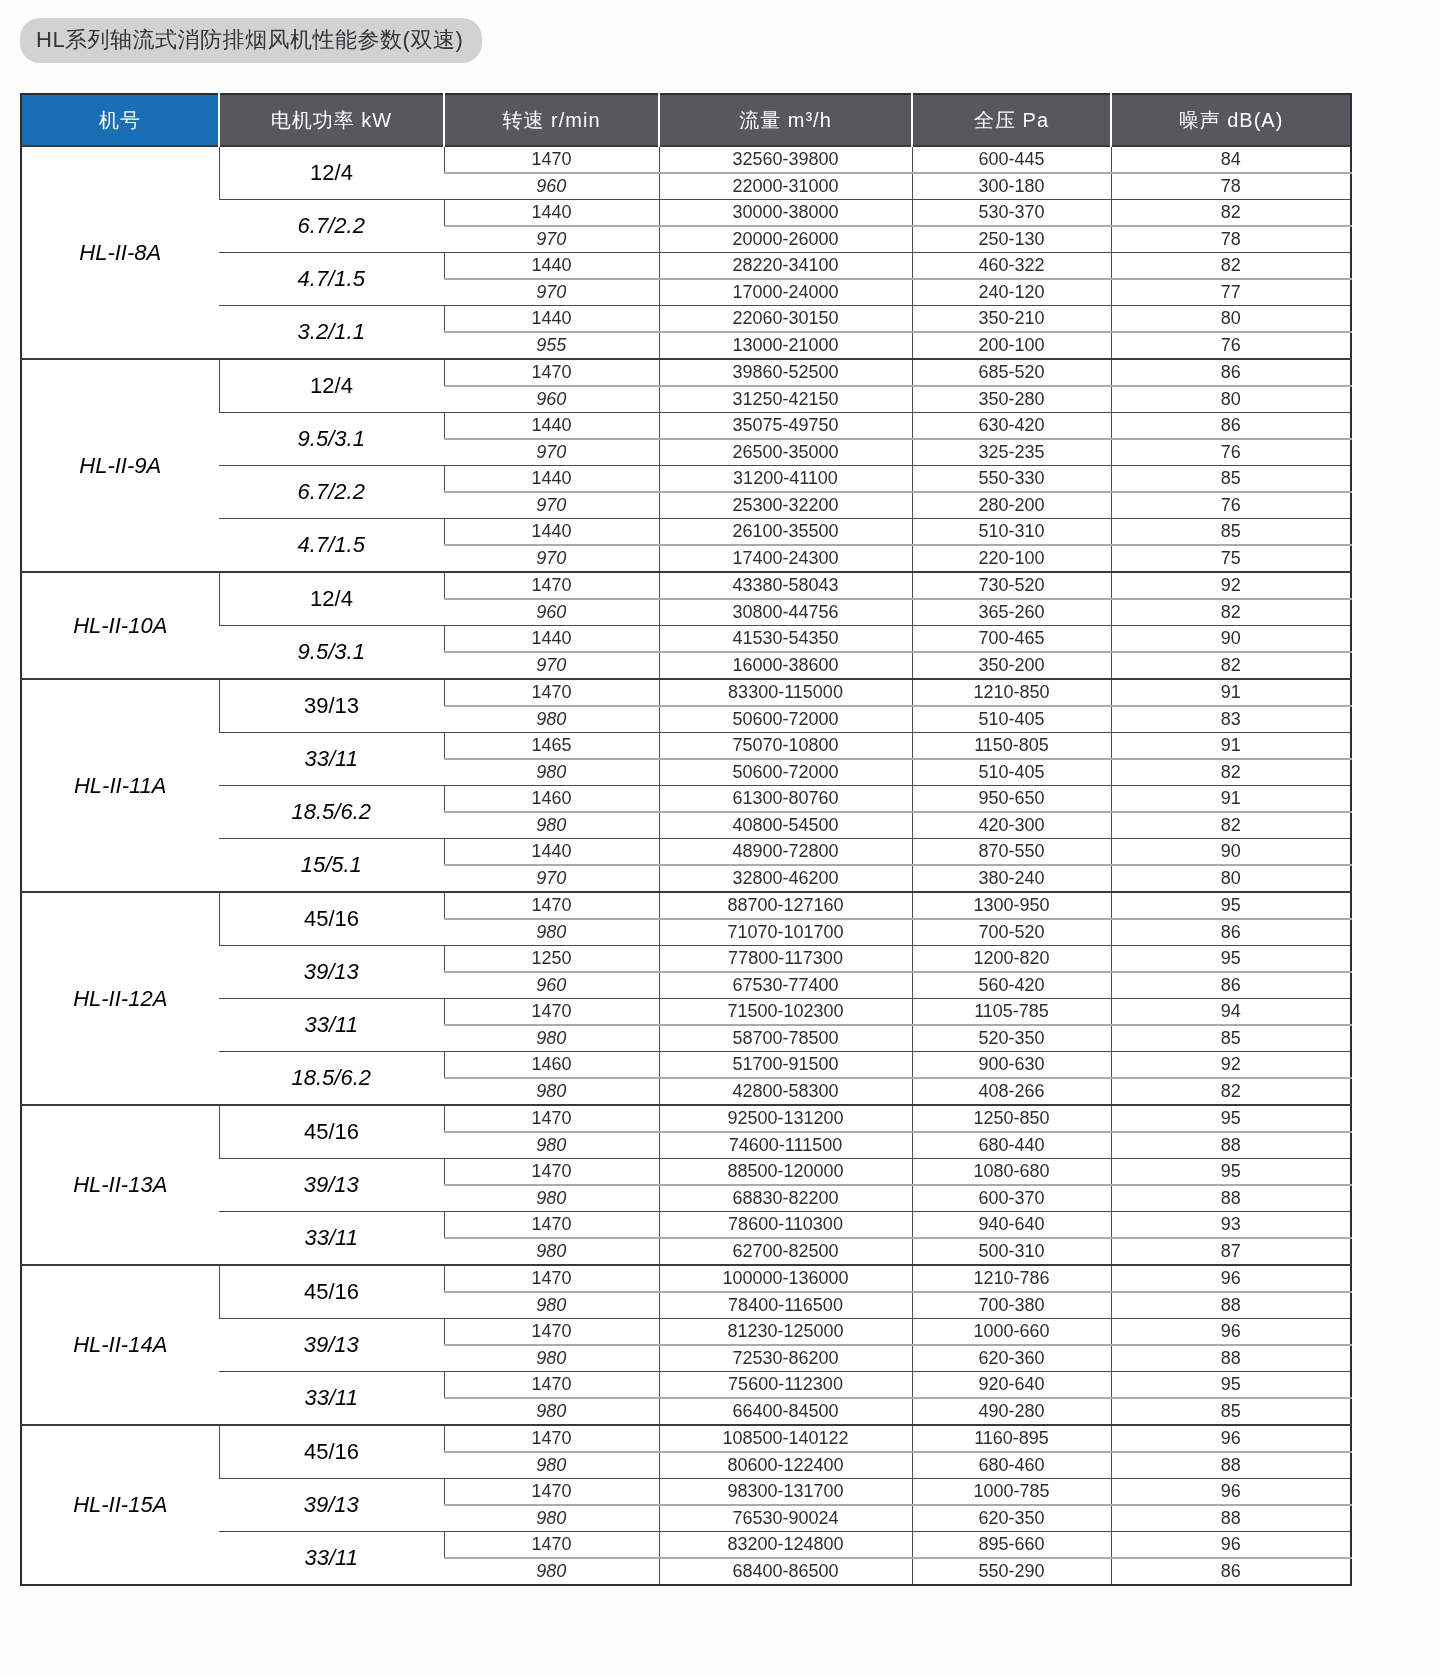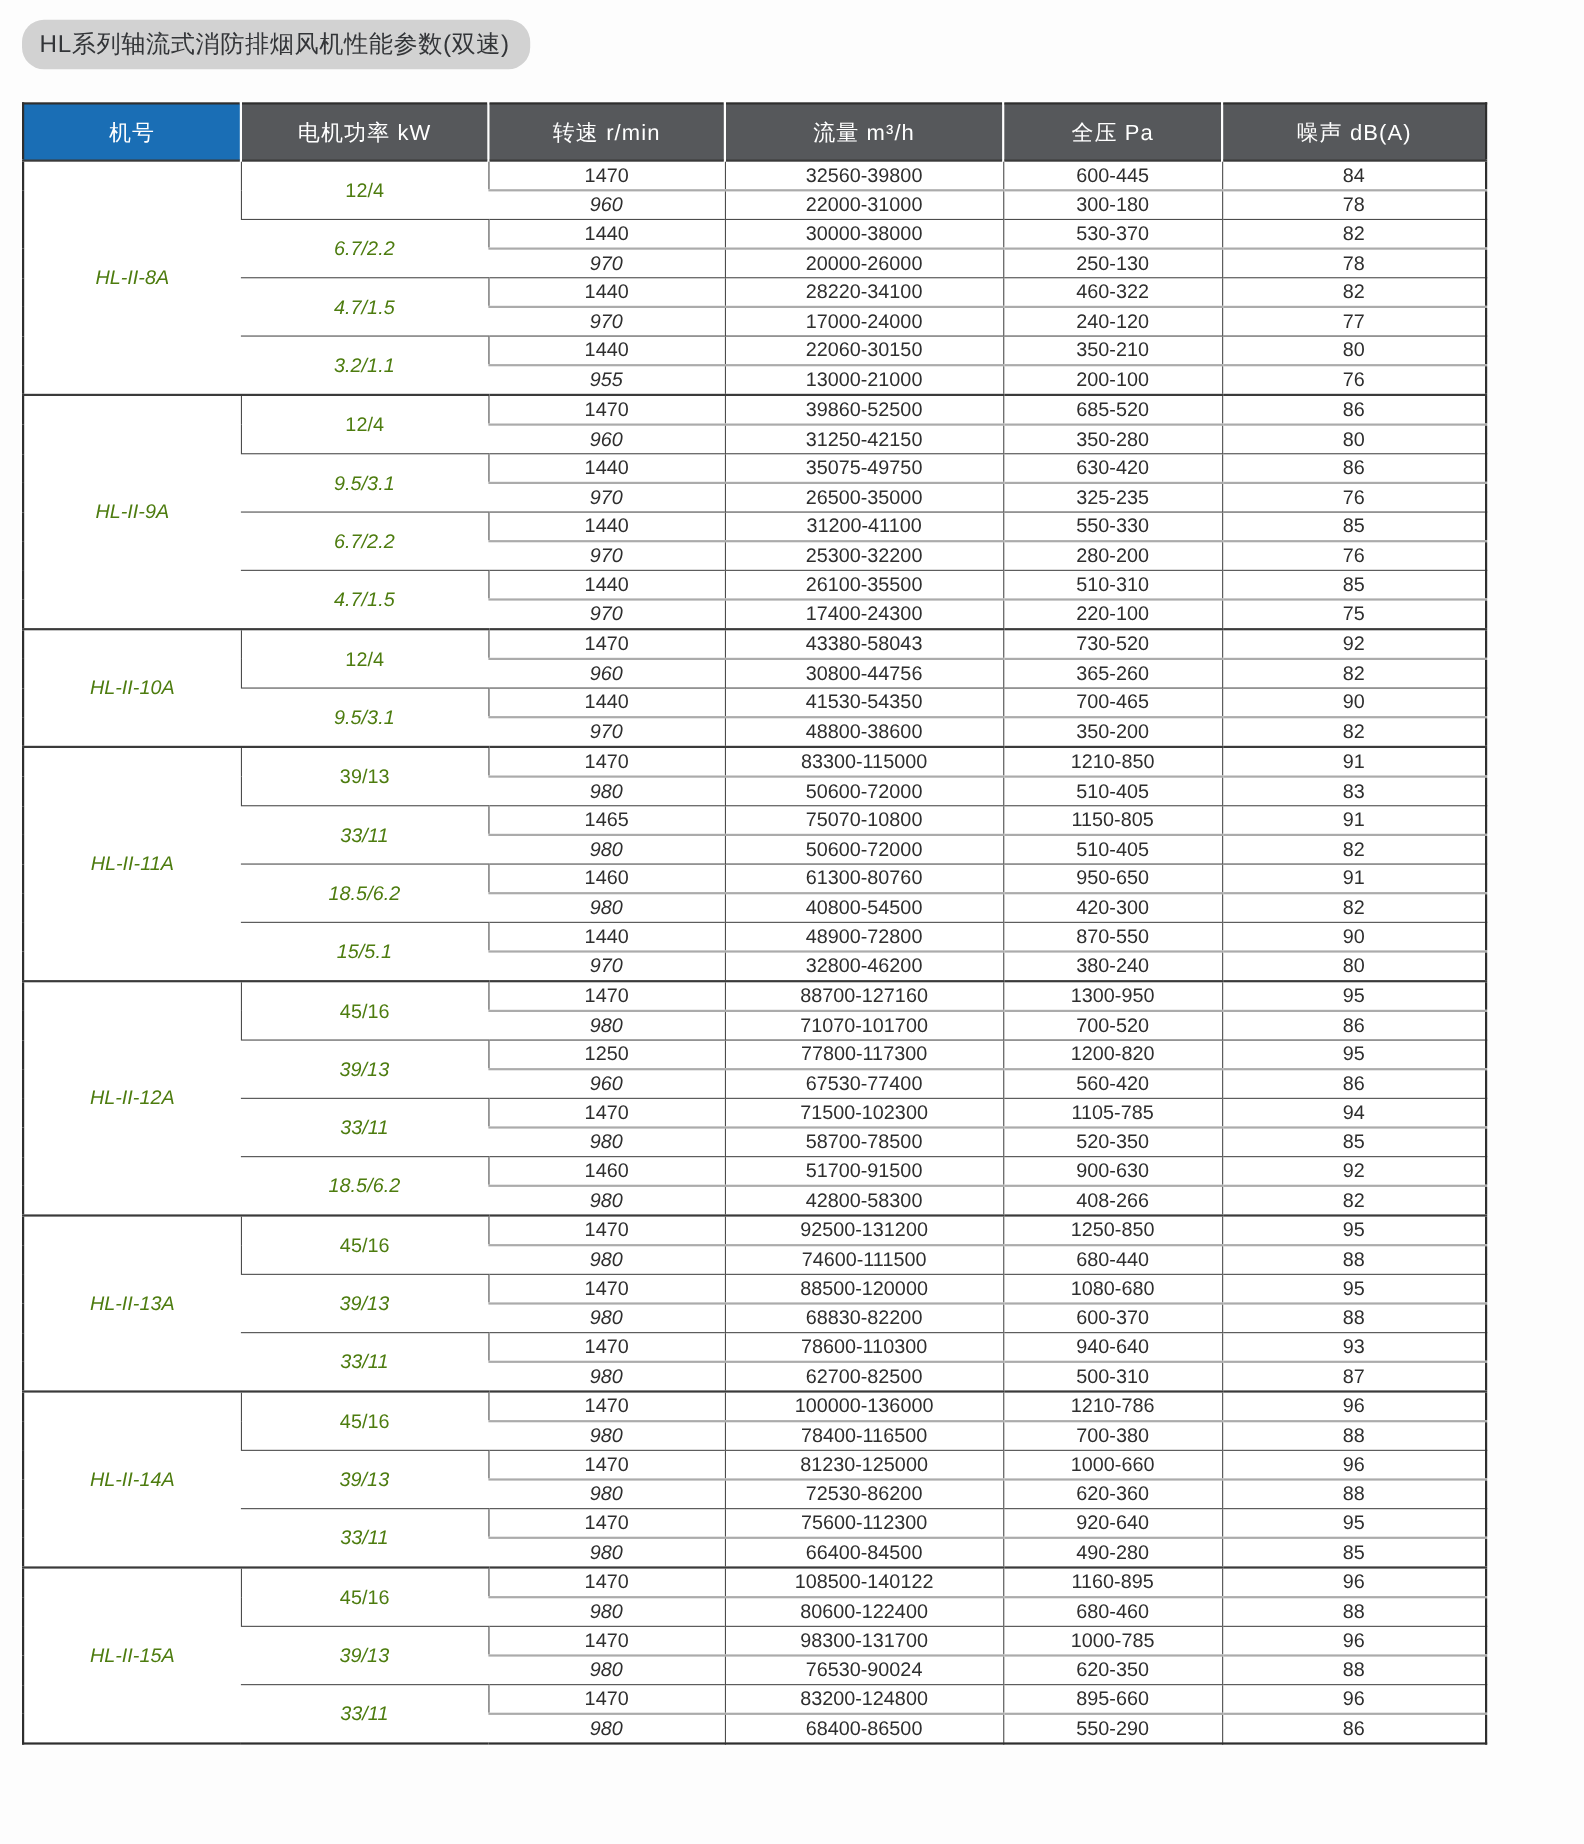--- a/index.html
+++ b/index.html
@@ -67,21 +67,21 @@
   }
   tbody td:first-child { border-left: none; font-style: italic; }
 
   
   tr.pair-low td { border-top: 2px solid #ababab; }
   
   tr.group-start td { border-top: 1px solid #4c4c4c; }
   
   tr.model-start td { border-top: 2px solid #3a3a3a; }
 
-  td.model-cell, td.power-cell { font-size: 18px; color: #4d7c0f; }
+  td.model-cell, td.power-cell { font-size: 22px; color: #000000; }
 </style>
 </head>
 <body>
 
 <div class="page">
   <div class="title-badge">HL系列轴流式消防排烟风机性能参数(双速)</div>
 
   <table class="spec">
     <colgroup>
       <col class="c-model">
@@ -224,21 +224,21 @@
         </tr>
         <tr class="group-start">
           <td class="power-cell" rowspan="2">9.5/3.1</td>
           <td>1440</td>
           <td>41530-54350</td>
           <td>700-465</td>
           <td>90</td>
         </tr>
         <tr class="pair-low">
           <td>970</td>
-          <td>48800-38600</td>
+          <td>16000-38600</td>
           <td>350-200</td>
           <td>82</td>
         </tr>
         <tr class="model-start">
           <td class="model-cell" rowspan="8">HL-II-11A</td>
           <td class="power-cell" rowspan="2">39/13</td>
           <td>1470</td>
           <td>83300-115000</td>
           <td>1210-850</td>
           <td>91</td>

